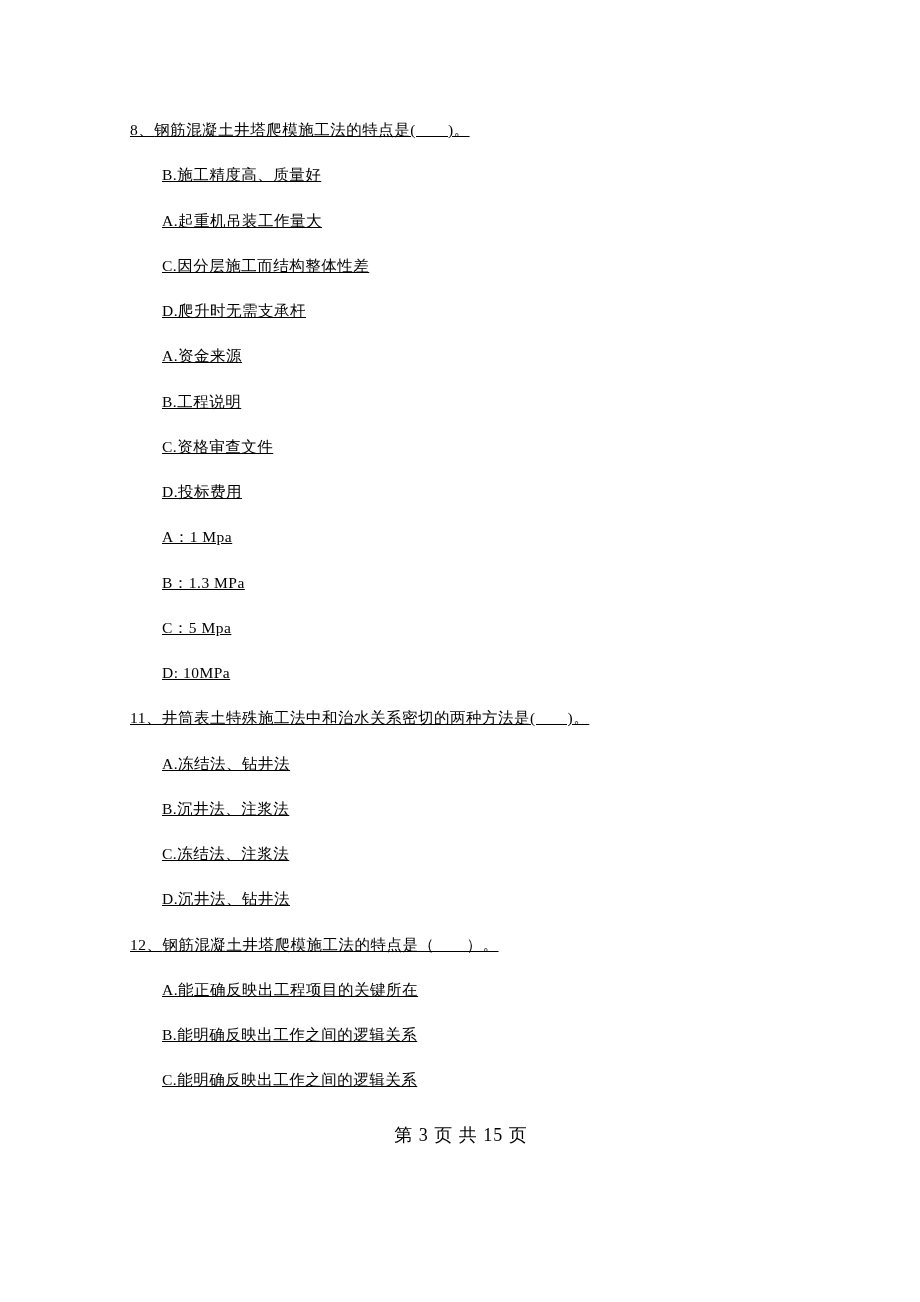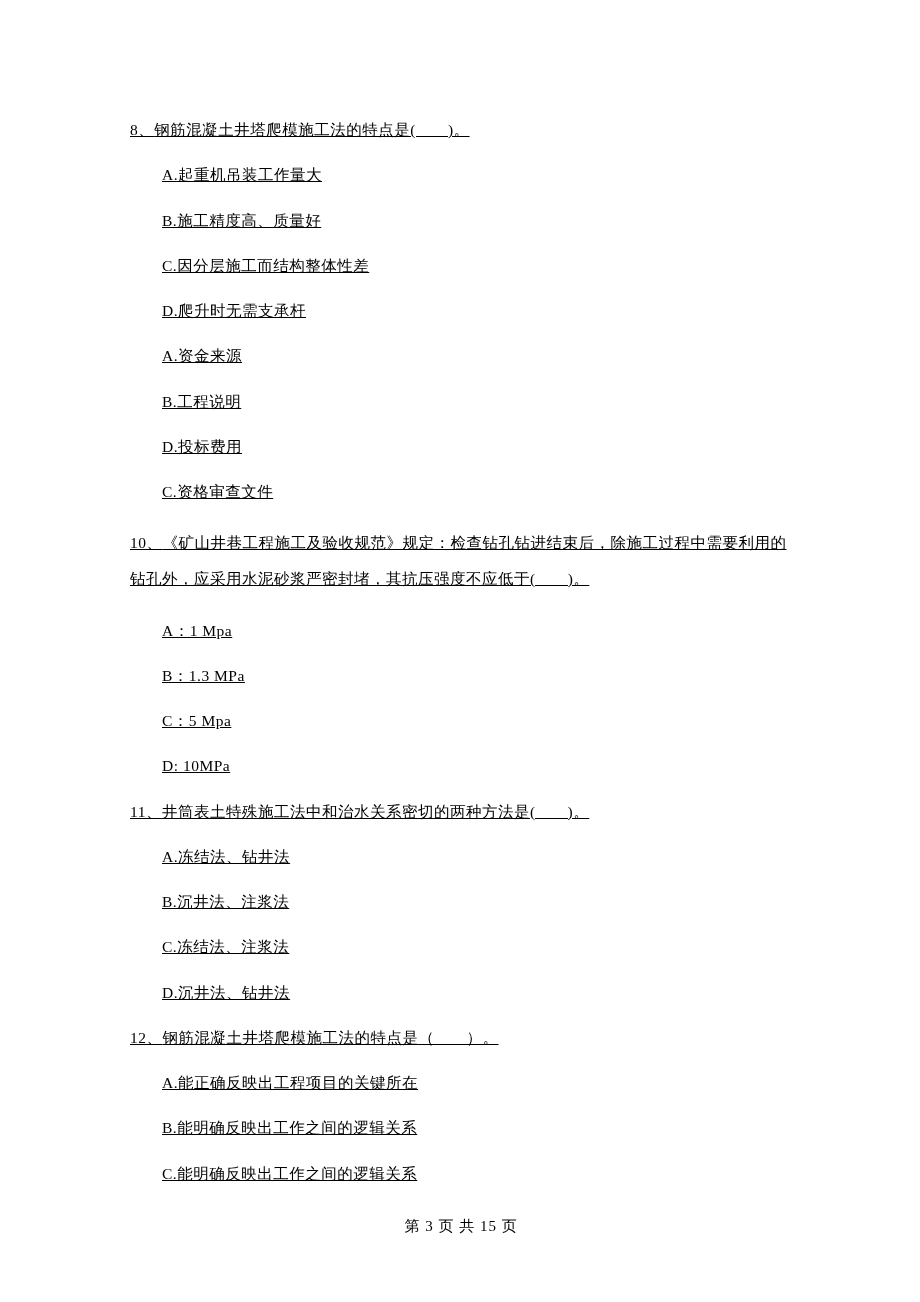--- a/index.html
+++ b/index.html
@@ -28,47 +28,46 @@
       letter-spacing: 0.5px;
       line-height: 2.3;
     }
     .option {
       margin: 0 0 22px 0;
       padding-left: 32px;
       letter-spacing: 0.5px;
     }
     .footer {
       text-align: center;
-      font-size: 15px;
+      font-size: 18px;
       margin-top: 30px;
       letter-spacing: 1px;
     }
   </style>
 </head>
 <body>
 
 <div class="page">
 
   <div class="question">
     <p class="q-text"><span>8、</span><span>钢筋混凝土井塔爬模施工法的特点是(　　)。</span></p>
+    <p class="option">B.施工精度高、质量好</p>
     <p class="option">A.起重机吊装工作量大</p>
-    <p class="option">B.施工精度高、质量好</p>
     <p class="option">C.因分层施工而结构整体性差</p>
     <p class="option">D.爬升时无需支承杆</p>
   </div>
 
   <div class="question">
     <p class="option">A.资金来源</p>
     <p class="option">B.工程说明</p>
+    <p class="option">C.资格审查文件</p>
     <p class="option">D.投标费用</p>
-    <p class="option">C.资格审查文件</p>
   </div>
 
   <div class="question">
-    <p class="q-text-multi"><span>10、</span><span>《矿山井巷工程施工及验收规范》规定：检查钻孔钻进结束后，除施工过程中需要利用的钻孔外，应采用水泥砂浆严密封堵，其抗压强度不应低于(　　)。</span></p>
     <p class="option">A：1 Mpa</p>
     <p class="option">B：1.3 MPa</p>
     <p class="option">C：5 Mpa</p>
     <p class="option">D: 10MPa</p>
   </div>
 
   <div class="question">
     <p class="q-text"><span>11、</span><span>井筒表土特殊施工法中和治水关系密切的两种方法是(　　)。</span></p>
     <p class="option">A.冻结法、钻井法</p>
     <p class="option">B.沉井法、注浆法</p>

